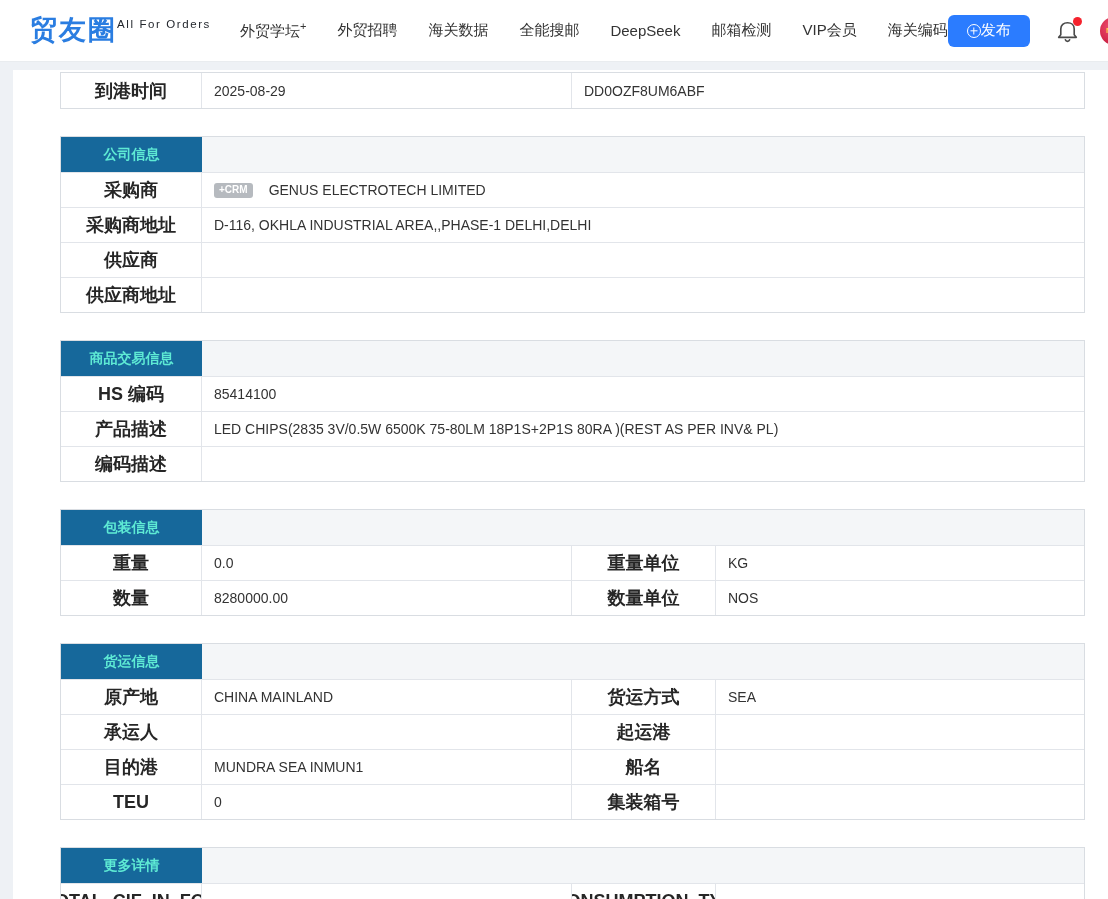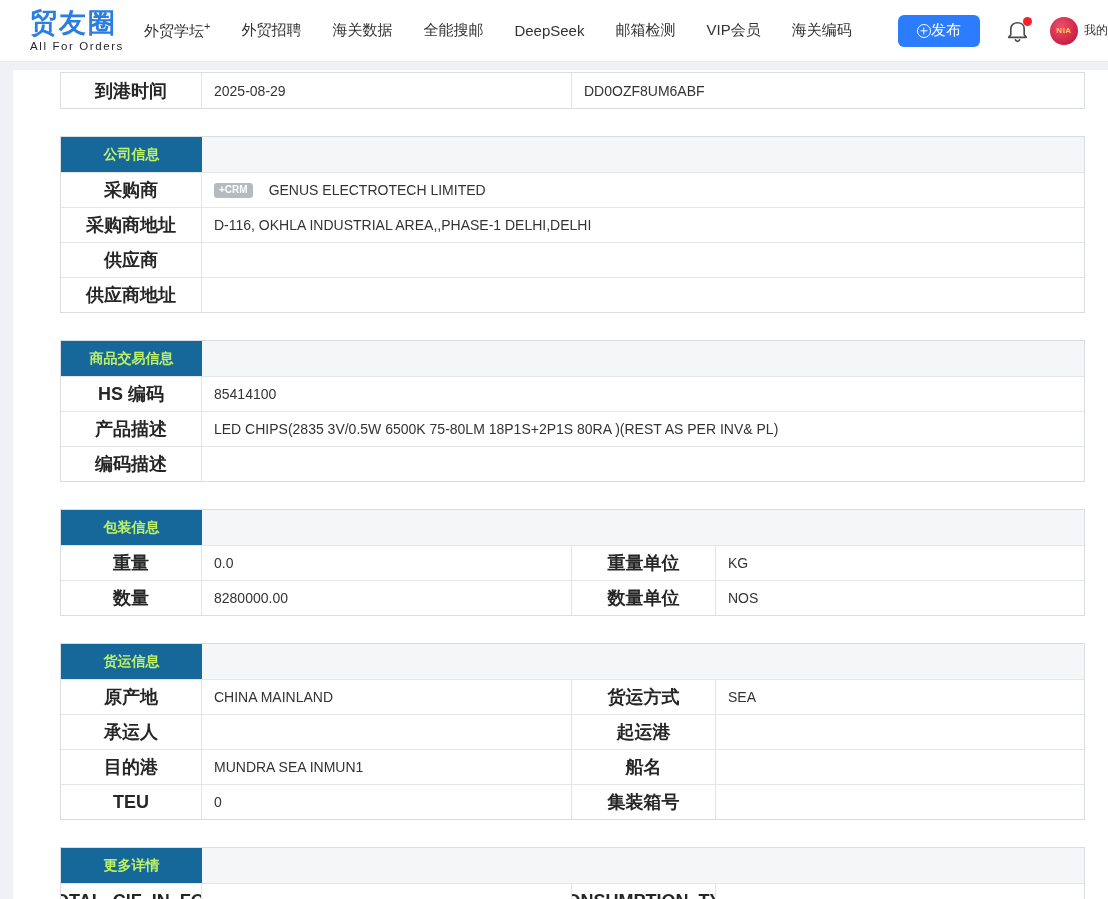--- a/index.html
+++ b/index.html
@@ -10,21 +10,21 @@
     font-family:"Liberation Sans","DejaVu Sans",sans-serif;
     color:#333;
   }
 
   
   .navbar {
     height:62px; background:#fff; border-bottom:1px solid #e9ecef;
     display:flex; align-items:center; padding-left:30px;
     white-space:nowrap; position:relative; z-index:2;
   }
-  .logo { display:flex; flex-direction:column; margin-right:20px; cursor:pointer; }
+  .logo { display:flex; flex-direction:row; margin-right:29px; cursor:pointer; }
   .logo-cn {
     color:#2a7de1; font-size:27px; font-weight:bold; line-height:1.05;
     letter-spacing:2px;
   }
   .logo-en { font-size:11.5px; color:#23272d; letter-spacing:1.6px; margin-top:2px; }
 
   .nav-menu { display:flex; gap:31px; font-size:15px; color:#333; align-items:center; }
   .nav-item { cursor:pointer; }
   .nav-item sup { font-size:11px; }
 
@@ -55,21 +55,21 @@
   .left-strip { position:absolute; left:0; top:63px; bottom:0; width:13px; background:#eef1f5; }
 
   
   .content { margin-left:60px; width:1025px; position:relative; }
 
   .dtable { border:1px solid #d9dde2; margin-top:27px; background:#fff; }
   .dtable.first { margin-top:2px; }
 
   .hrow { display:flex; height:35px; }
   .h-title {
-    flex:0 0 141px; background:#16689b; color:#bef264; font-weight:bold;
+    flex:0 0 141px; background:#16689b; color:#5eead4; font-weight:bold;
     font-size:14px; display:flex; align-items:center; justify-content:center;
   }
   .h-rest { flex:1; background:#f4f6f8; }
 
   .row { display:flex; height:35px; }
   .row + .row, .hrow + .row { border-top:1px solid #e2e5ea; }
 
   .cl {
     flex:0 0 141px; display:flex; align-items:center; justify-content:center;
     font-weight:bold; color:#262626; font-size:18px;

